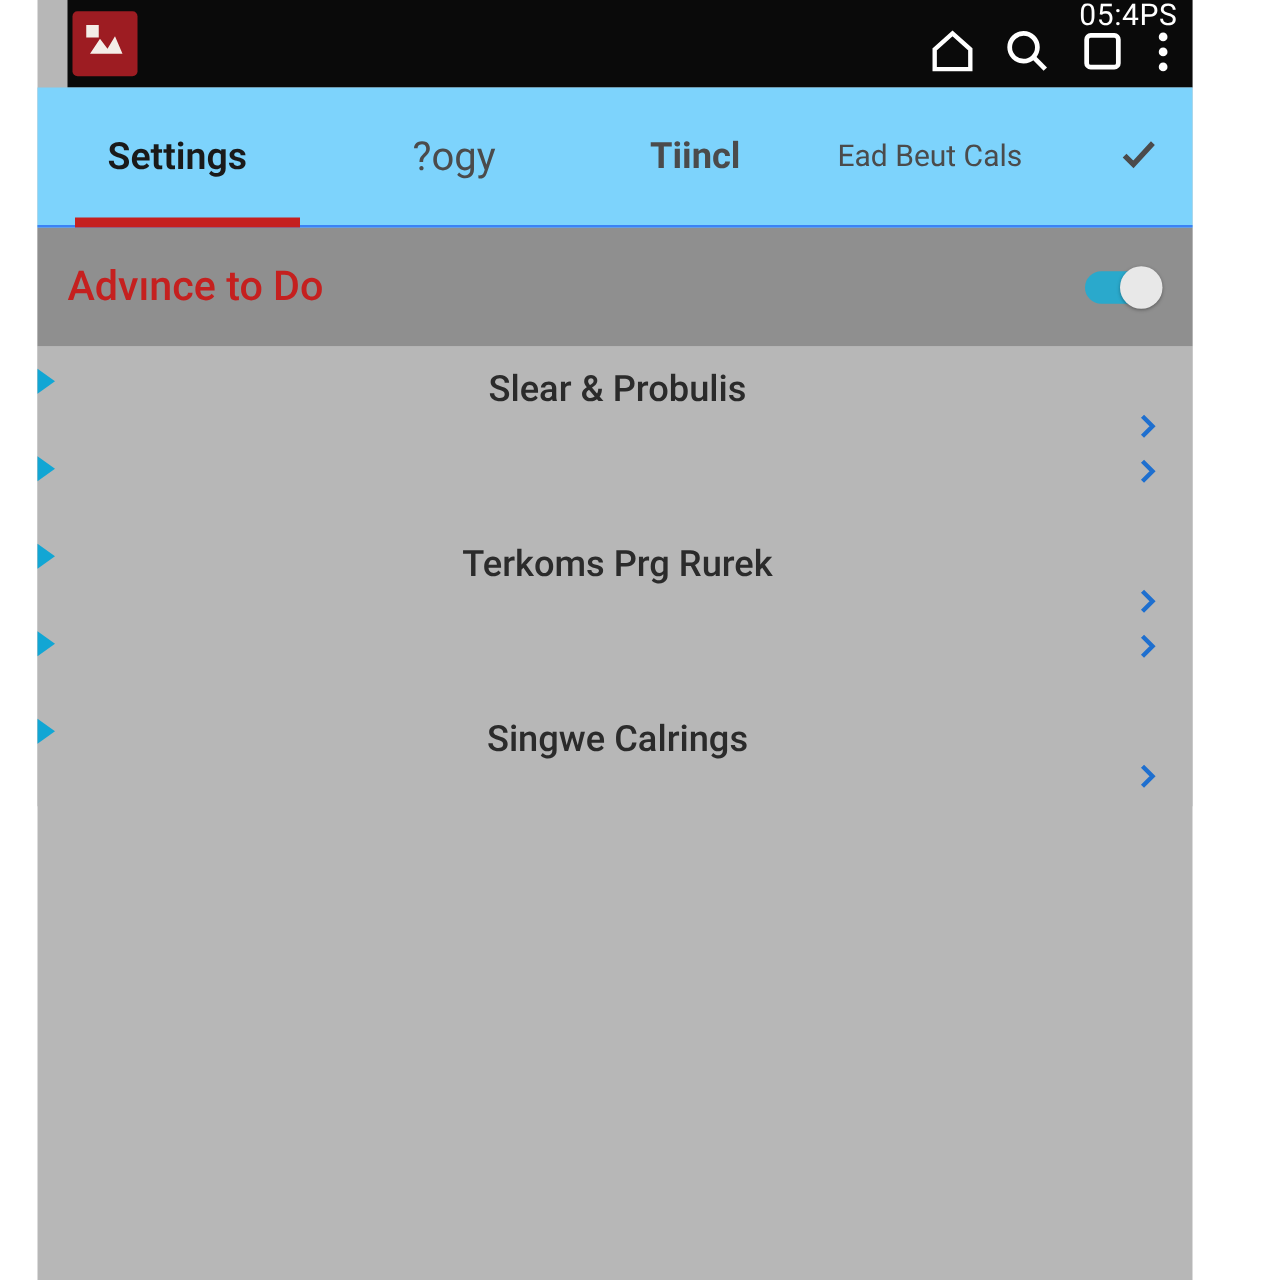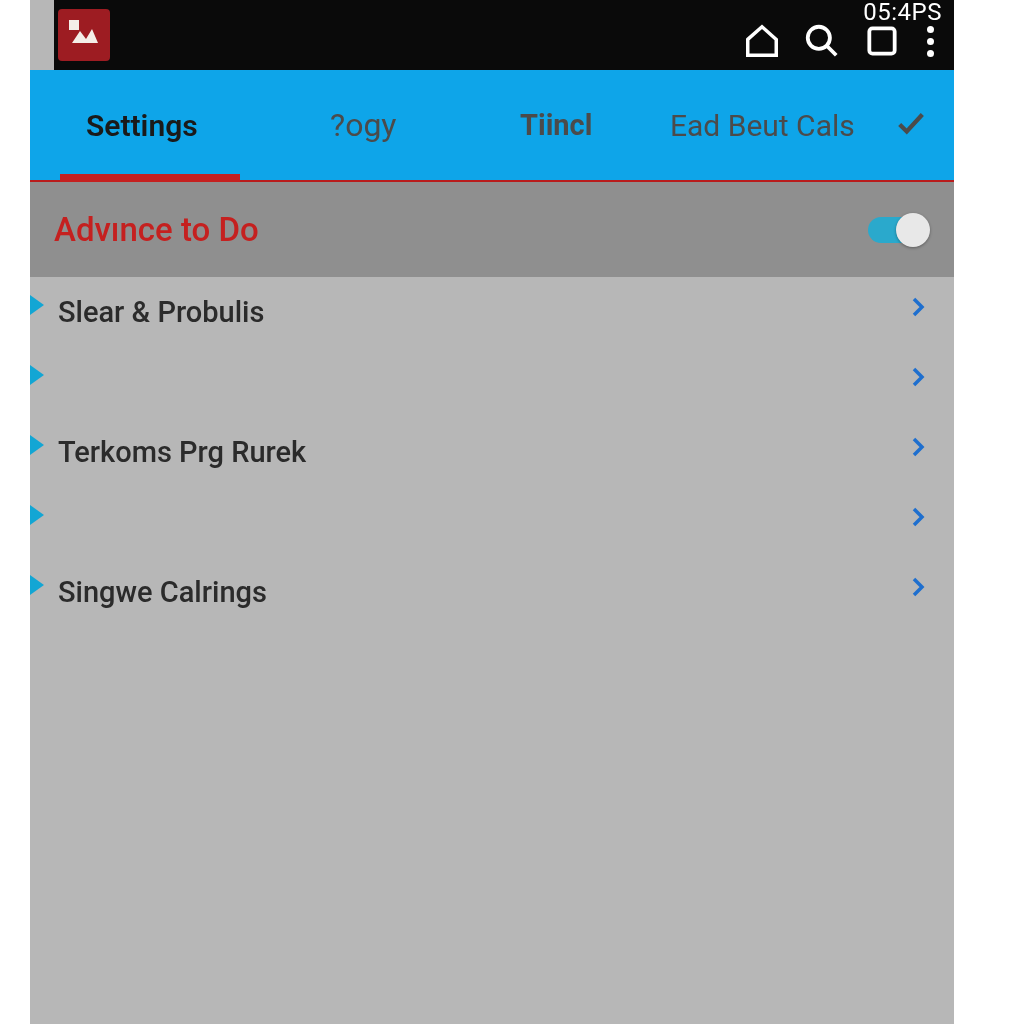--- a/index.html
+++ b/index.html
@@ -81,26 +81,26 @@
       margin-right: 6px;
     }
     .dots-icon span {
       width: 7px;
       height: 7px;
       background: #ffffff;
       border-radius: 50%;
     }
     .tab-bar {
       height: 112px;
-      background: #0ea5e9;
+      background: #7dd3fc;
       display: flex;
       align-items: center;
       padding: 0 24px;
       position: relative;
-      border-bottom: 2px solid #b91c1c;
+      border-bottom: 2px solid #3b82f6;
     }
     .tab {
       color: #4b4b4b;
       font-size: 29px;
       font-weight: 400;
       cursor: pointer;
       white-space: nowrap;
     }
     .tab-settings { 
       position: absolute;
@@ -116,21 +116,21 @@
     }
     .tab-tincl {
       position: absolute;
       left: 490px;
       font-size: 29px;
       font-weight: bold;
     }
     .tab-ead {
       position: absolute;
       left: 640px;
-      font-size: 30px;
+      font-size: 24px;
       color: #4b4b4b;
     }
     .tab-check {
       position: absolute;
       right: 26px;
       color: #4b4b4b;
     }
     .tab-check svg {
       width: 34px;
       height: 34px;
@@ -175,23 +175,25 @@
       border-radius: 50%;
       box-shadow: 0 1px 3px rgba(0,0,0,0.35);
     }
     .list {
       padding-top: 18px;
       background: #b7b7b7;
     }
     .list-item {
       height: 70px;
       display: flex;
+      align-items: center;
       padding: 0 24px 0 0;
       cursor: pointer;
       position: relative;
+      flex-direction: column;
     }
     .bullet {
       width: 0;
       height: 0;
       border-top: 10px solid transparent;
       border-bottom: 10px solid transparent;
       border-left: 14px solid #12a6d4;
       margin-right: 18px;
       position: absolute;
       left: 0;

